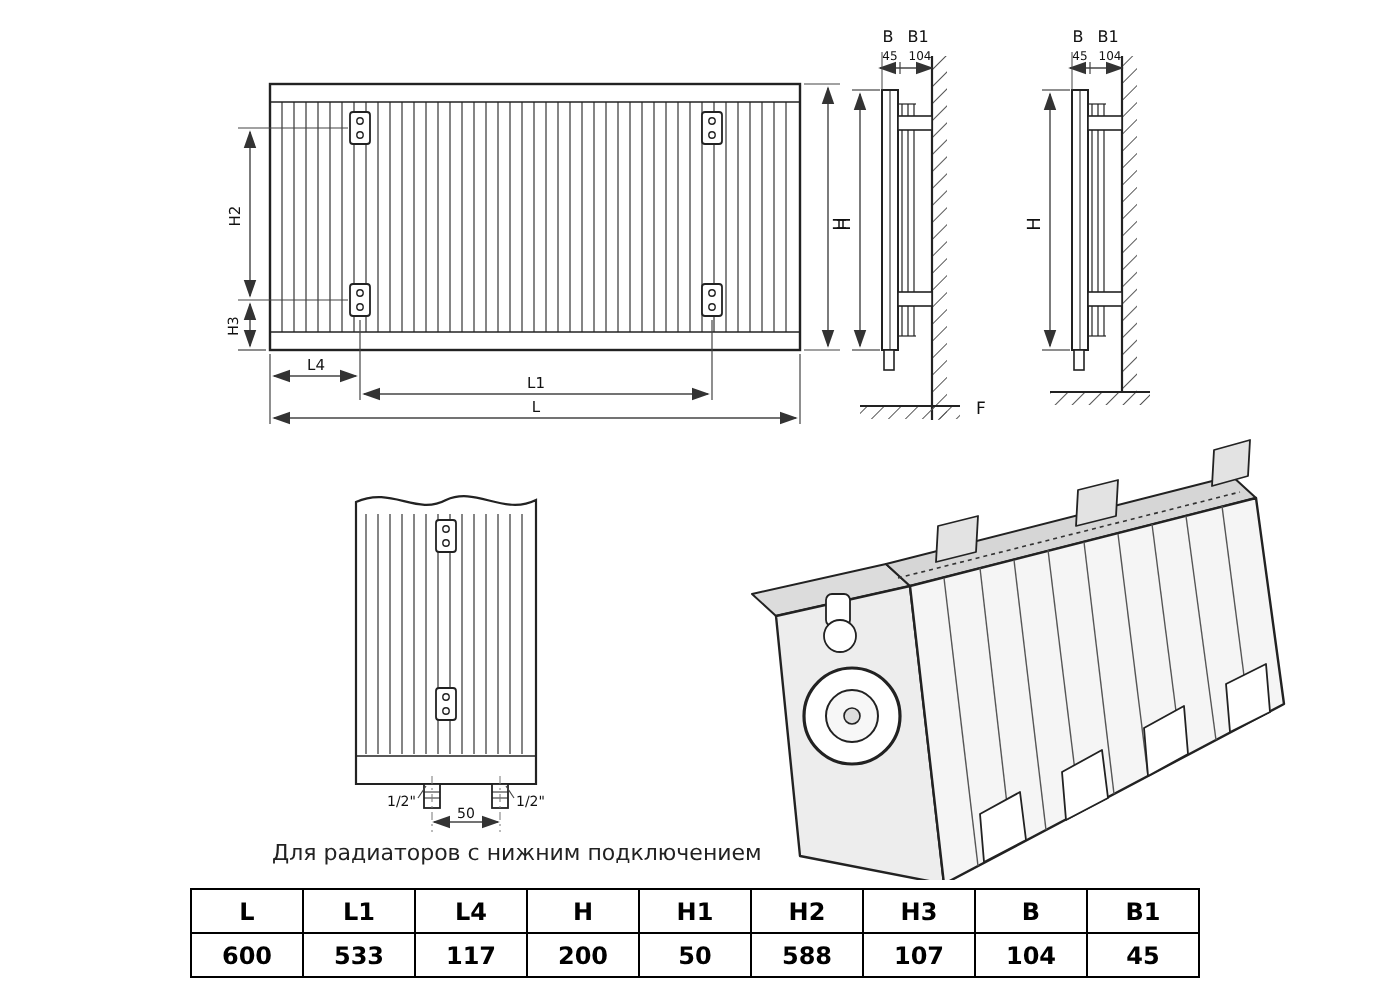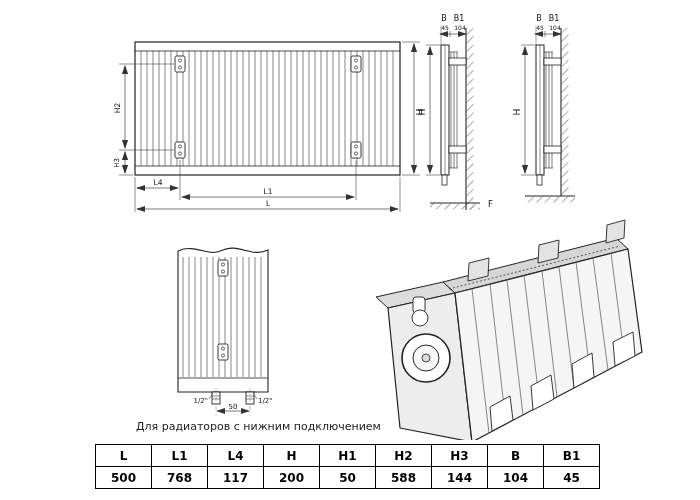--- a/index.html
+++ b/index.html
@@ -202,26 +202,26 @@
       <td>L1</td>
       <td>L4</td>
       <td>H</td>
       <td>H1</td>
       <td>H2</td>
       <td>H3</td>
       <td>B</td>
       <td>B1</td>
     </tr>
     <tr>
-      <td>500</td>
-      <td>768</td>
+      <td>600</td>
+      <td>533</td>
       <td>117</td>
       <td>200</td>
       <td>50</td>
       <td>588</td>
-      <td>144</td>
+      <td>107</td>
       <td>104</td>
       <td>45</td>
     </tr>
   </tbody>
 </table>
 
 </div>
 
 </body></html>

